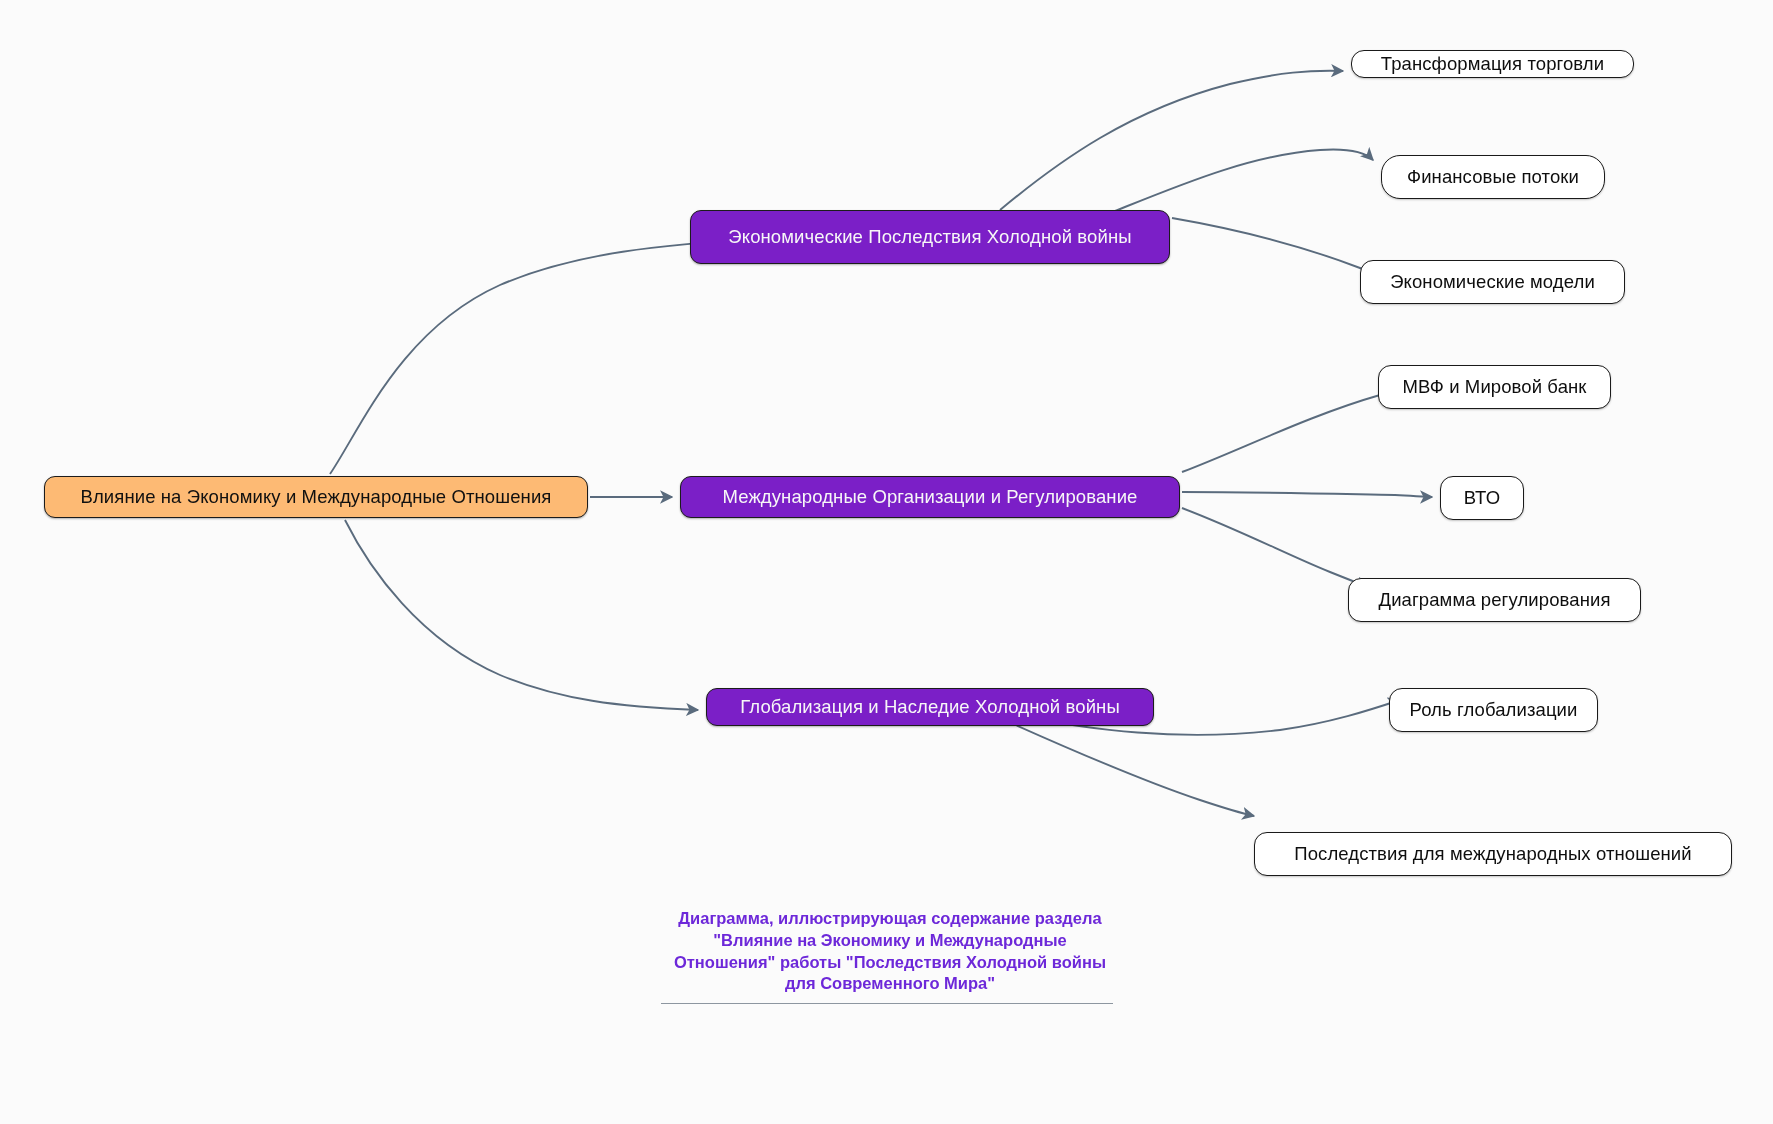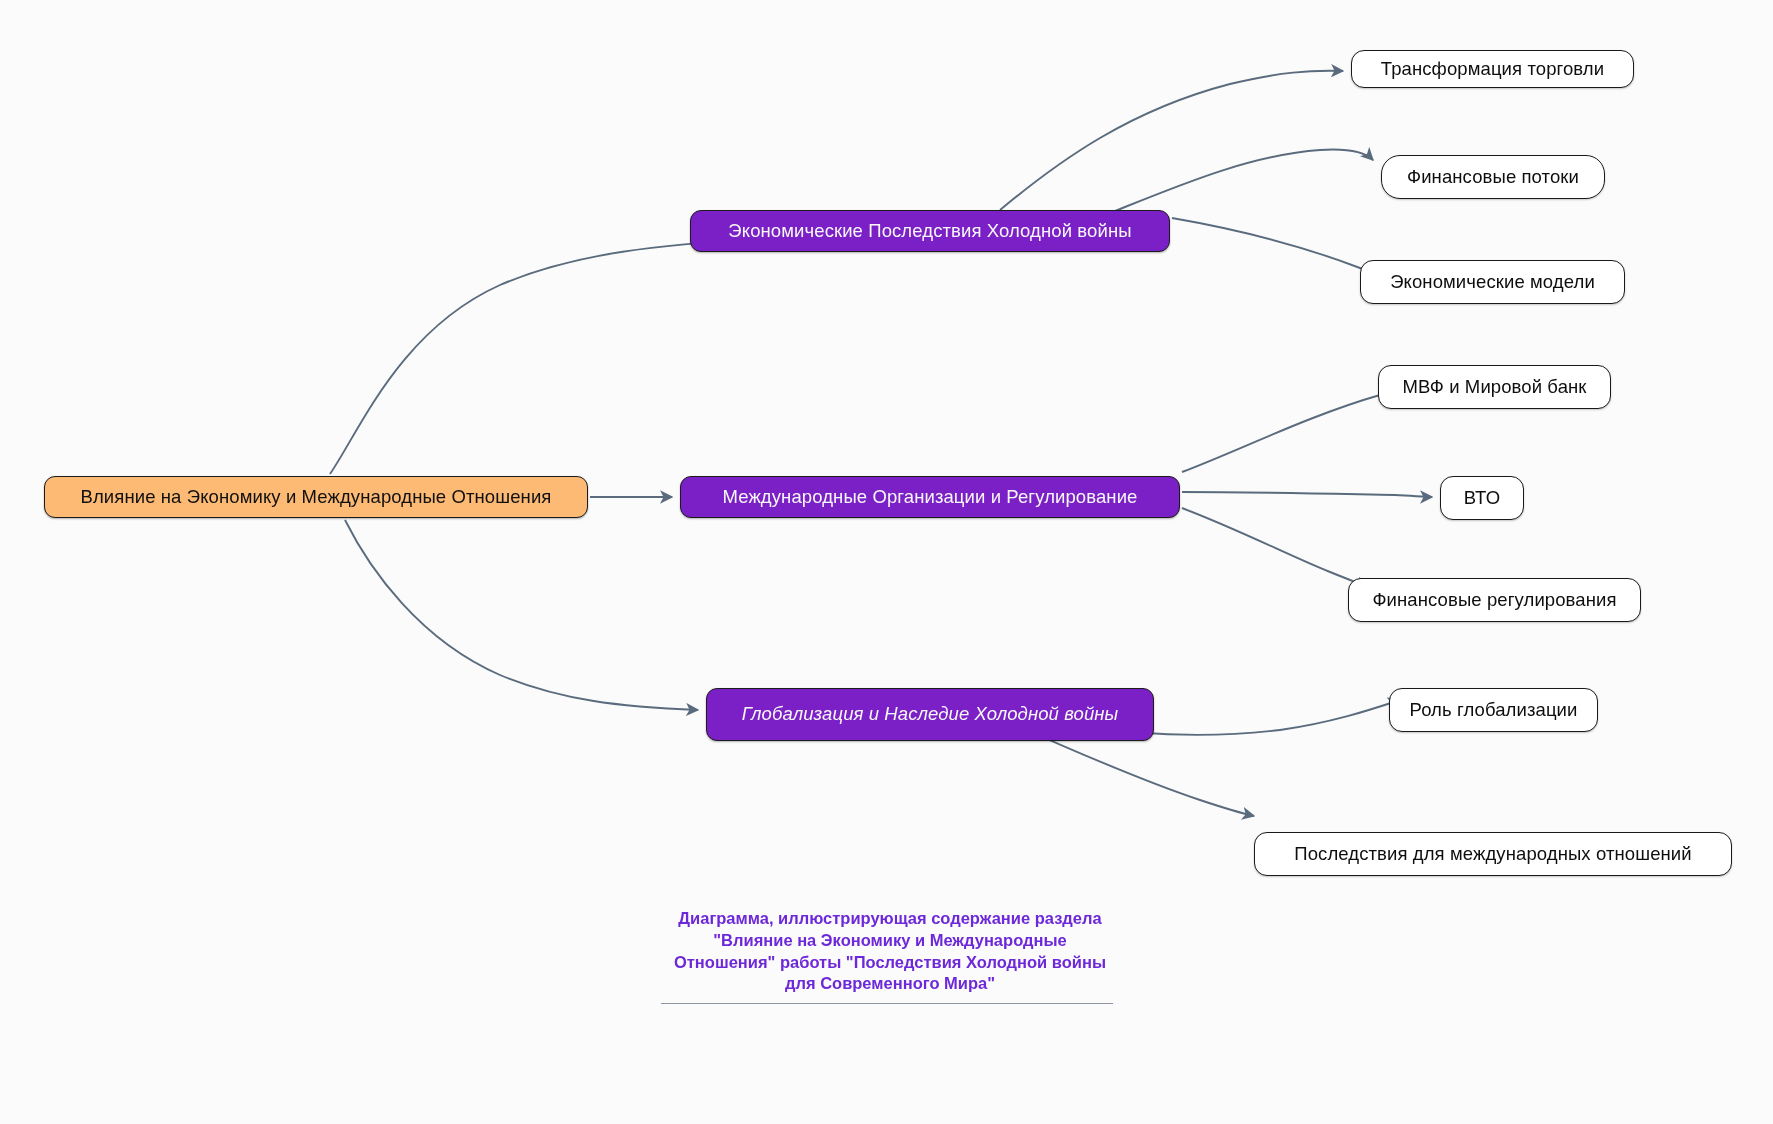--- a/index.html
+++ b/index.html
@@ -136,47 +136,47 @@
 
       <path d="M 1010 714 C 1090 730 1180 742 1280 730 C 1330 723 1370 710 1400 700"></path>
       <path d="M 1000 718 C 1060 745 1140 780 1200 800 C 1230 810 1245 814 1254 816"></path>
     </g>
   </svg>
 
   <div class="node root" style="left:44px; top:476px; width:544px; height:42px;">
     <span class="node-label">Влияние на Экономику и Международные Отношения</span>
   </div>
 
-  <div class="node branch" style="left:690px; top:210px; width:480px; height:42px;">
+  <div class="node branch" style="left:690px; top:210px; width:480px; height:54px;">
     <span class="node-label">Экономические Последствия Холодной войны</span>
   </div>
-  <div class="node leaf" style="left:1351px; top:50px; width:283px; height:38px;">
+  <div class="node leaf" style="left:1351px; top:50px; width:283px; height:28px;">
     <span class="node-label">Трансформация торговли</span>
   </div>
   <div class="node leaf" style="left:1381px; top:155px; width:224px; height:44px;border-radius:19px;">
     <span class="node-label">Финансовые потоки</span>
   </div>
   <div class="node leaf" style="left:1360px; top:260px; width:265px; height:44px;">
     <span class="node-label">Экономические модели</span>
   </div>
 
   <div class="node branch" style="left:680px; top:476px; width:500px; height:42px;">
     <span class="node-label">Международные Организации и Регулирование</span>
   </div>
   <div class="node leaf" style="left:1378px; top:365px; width:233px; height:44px;align-items:center;">
     <span class="node-label">МВФ и Мировой банк</span>
   </div>
   <div class="node leaf" style="left:1440px; top:476px; width:84px; height:44px;">
     <span class="node-label">ВТО</span>
   </div>
   <div class="node leaf" style="left:1348px; top:578px; width:293px; height:44px;">
-    <span class="node-label">Финансовые регулирования</span>
+    <span class="node-label">Диаграмма регулирования</span>
   </div>
 
-  <div class="node branch" style="left:706px; top:688px; width:448px; height:53px;font-style:italic;">
+  <div class="node branch" style="left:706px; top:688px; width:448px; height:38px;">
     <span class="node-label">Глобализация и Наследие Холодной войны</span>
   </div>
   <div class="node leaf" style="left:1389px; top:688px; width:209px; height:44px;">
     <span class="node-label">Роль глобализации</span>
   </div>
   <div class="node leaf" style="left:1254px; top:832px; width:478px; height:44px;">
     <span class="node-label">Последствия для международных отношений</span>
   </div>
 
   <div id="caption">

